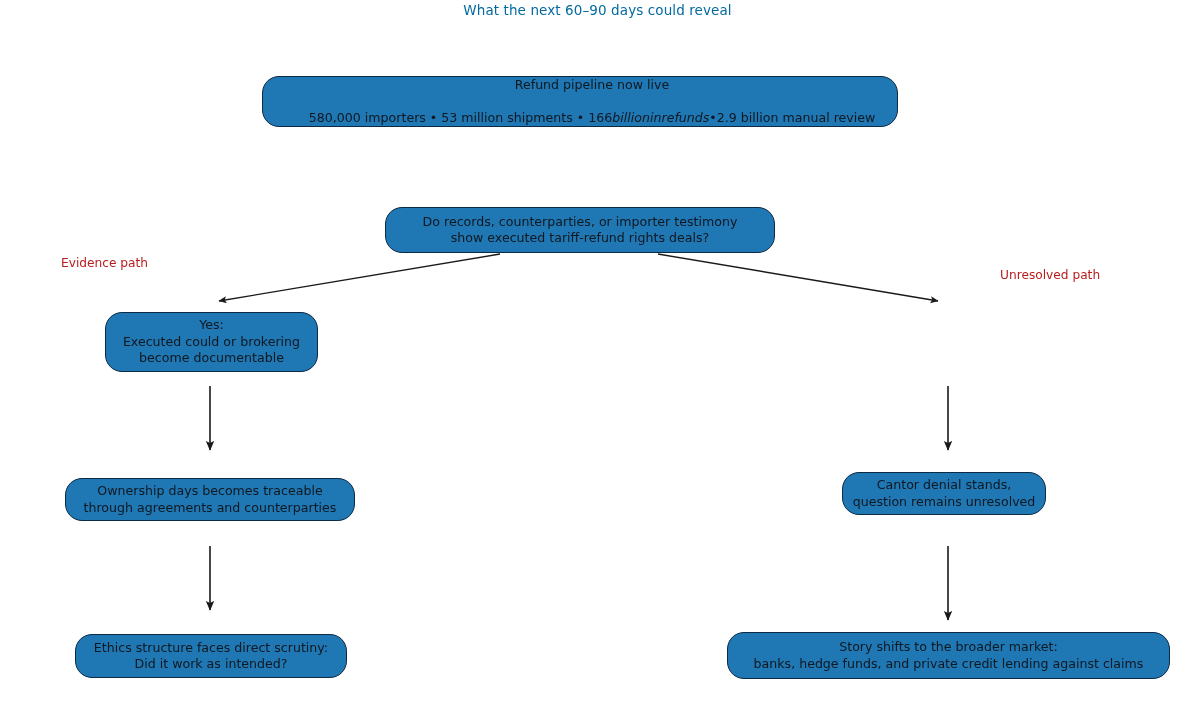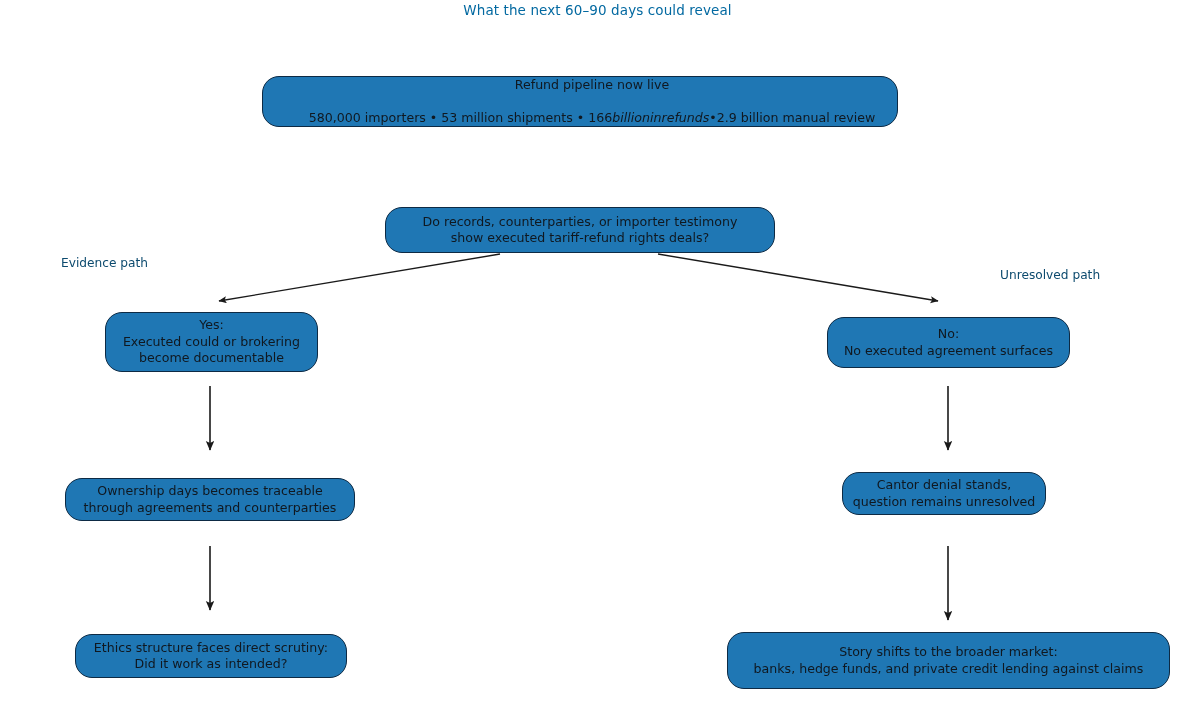--- a/index.html
+++ b/index.html
@@ -43,21 +43,21 @@
     color: #101820;
     padding: 2px 8px;
     white-space: pre;
   }
   .node .mathit {
     font-style: italic;
   }
   .path-label {
     position: absolute;
     font-size: 12.2px;
-    color: #0c4a6e;
+    color: #b91c1c;
     white-space: nowrap;
   }
   svg.edges {
     position: absolute;
     left: 0;
     top: 0;
     width: 1195px;
     height: 711px;
     pointer-events: none;
   }
@@ -100,28 +100,26 @@
 show executed tariff-refund rights deals?</div>
 
   <div class="path-label" style="left:61px; top:256px;">Evidence path</div>
 
   <div class="path-label" style="left:1000px; top:268px;text-align:right;">Unresolved path</div>
 
   <div class="node" style="left:105px; top:312px; width:213px; height:60px;">Yes:
 Executed could or brokering
 become documentable</div>
 
-  <div class="node" style="left:827px; top:317px; width:243px; height:51px;">No:
-No executed agreement surfaces</div>
 
   <div class="node" style="left:65px; top:478px; width:290px; height:43px;">Ownership days becomes traceable
 through agreements and counterparties</div>
 
   <div class="node" style="left:842px; top:472px; width:204px; height:43px;">Cantor denial stands,
 question remains unresolved</div>
 
   <div class="node" style="left:75px; top:634px; width:272px; height:44px;">Ethics structure faces direct scrutiny:
 Did it work as intended?</div>
 
-  <div class="node" style="left:727px; top:632px; width:443px; height:57px;">Story shifts to the broader market:
+  <div class="node" style="left:727px; top:632px; width:443px; height:47px;">Story shifts to the broader market:
 banks, hedge funds, and private credit lending against claims</div>
 
 </div>
 
 </body></html>

